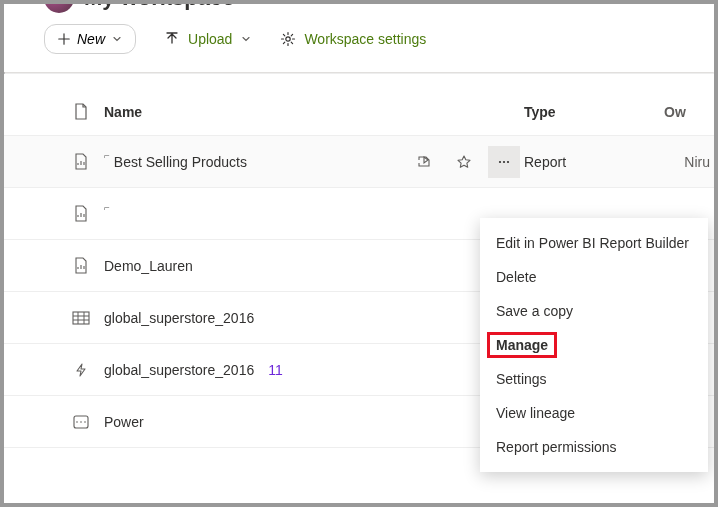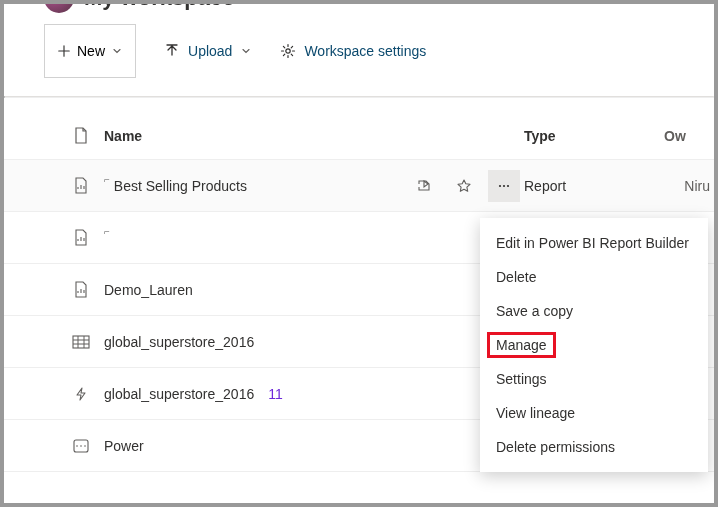--- a/index.html
+++ b/index.html
@@ -52,32 +52,33 @@
     display: flex;
     align-items: center;
     gap: 28px;
     padding: 18px 16px 18px 40px;
   }
   .btn-new {
     display: inline-flex;
     align-items: center;
     gap: 6px;
     border: 1px solid #d1d1d1;
-    border-radius: 0;
-    padding: 18px 12px;
+    border-radius: 12px;
+    padding: 6px 12px;
     background: #fff;
     font-size: 14px;
     cursor: pointer;
+    font-style: italic;
   }
   .toolbar-item {
     display: inline-flex;
     align-items: center;
     gap: 8px;
     cursor: pointer;
-    color: #0c4a6e;
+    color: #4d7c0f;
   }
   .toolbar-item .chev {
     color: #605e5c;
   }
   .divider {
     border-top: 1px solid #e1dfdd;
     margin: 0;
   }
 
   
@@ -155,20 +156,21 @@
   .menu-item {
     padding: 9px 16px;
     font-size: 14px;
     cursor: pointer;
   }
   .highlight {
     display: inline-block;
     border: 3px solid #e81123;
     padding: 2px 6px;
     margin: -5px -9px;
+    font-weight: bold;
   }
 
   svg { display: block; }
 </style>
 </head>
 <body>
 
 <div class="frame">
 <div class="inner">
 
@@ -376,17 +378,17 @@
 
   </div>
 
   <div class="context-menu">
     <div class="menu-item"><span>Edit in Power BI Report Builder</span></div>
     <div class="menu-item"><span>Delete</span></div>
     <div class="menu-item"><span>Save a copy</span></div>
     <div class="menu-item"><span class="highlight">Manage</span></div>
     <div class="menu-item"><span>Settings</span></div>
     <div class="menu-item"><span>View lineage</span></div>
-    <div class="menu-item"><span>Delete permissions</span></div>
+    <div class="menu-item"><span>Report permissions</span></div>
   </div>
 
 </div>
 </div>
 
 </body></html>

